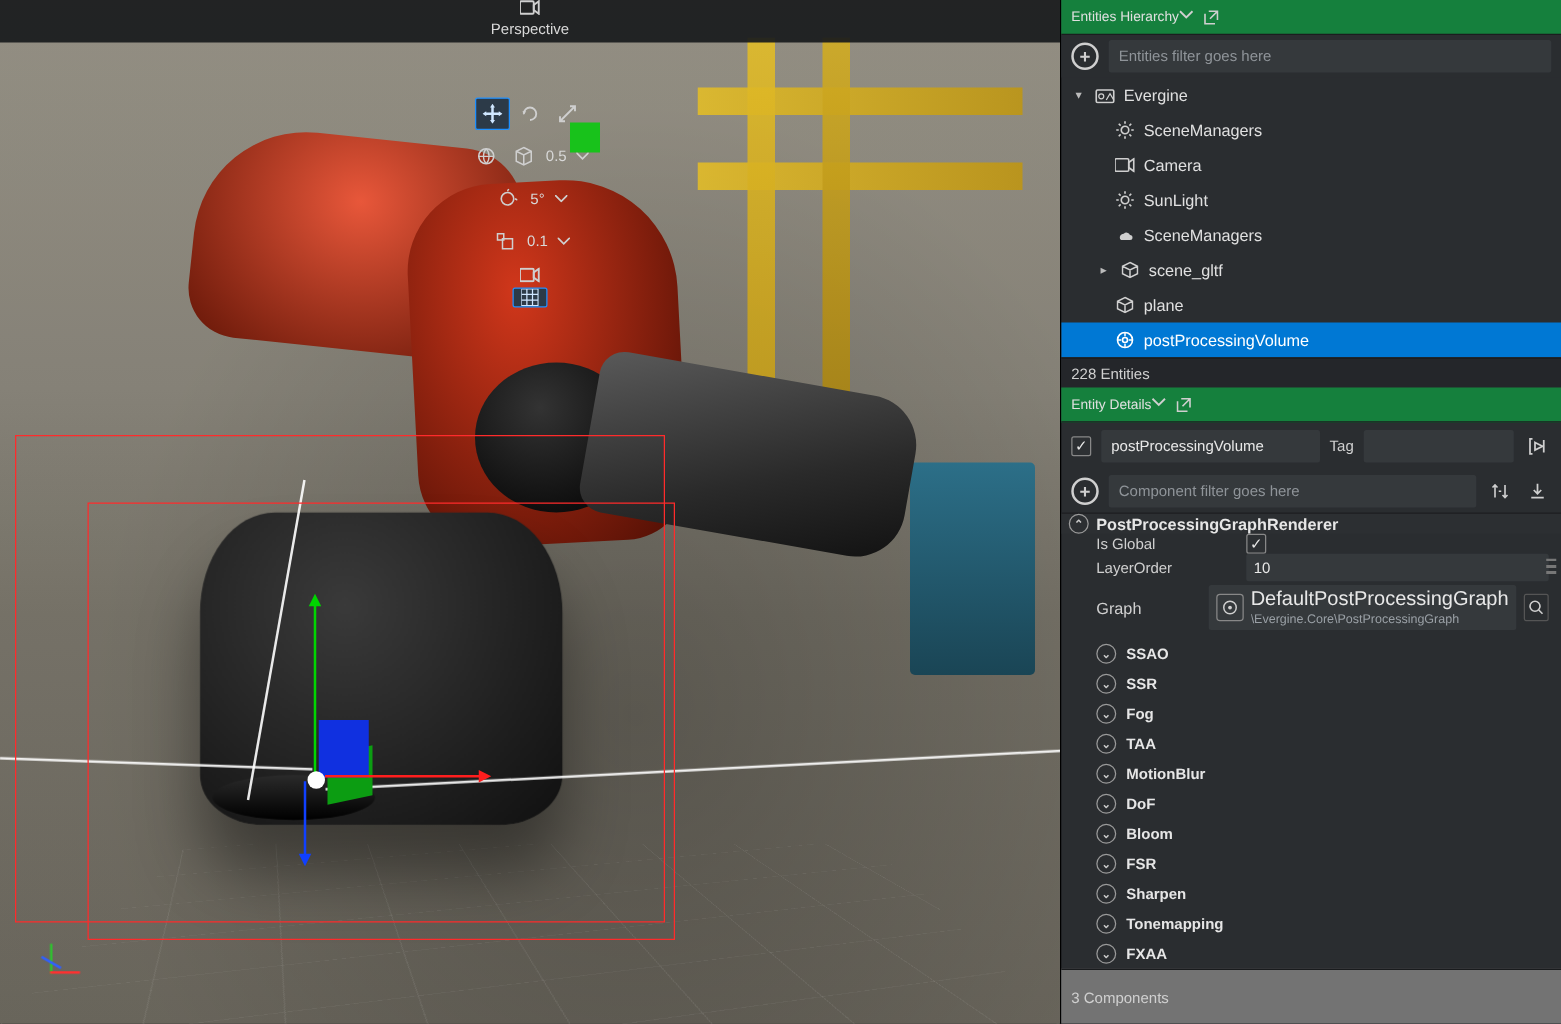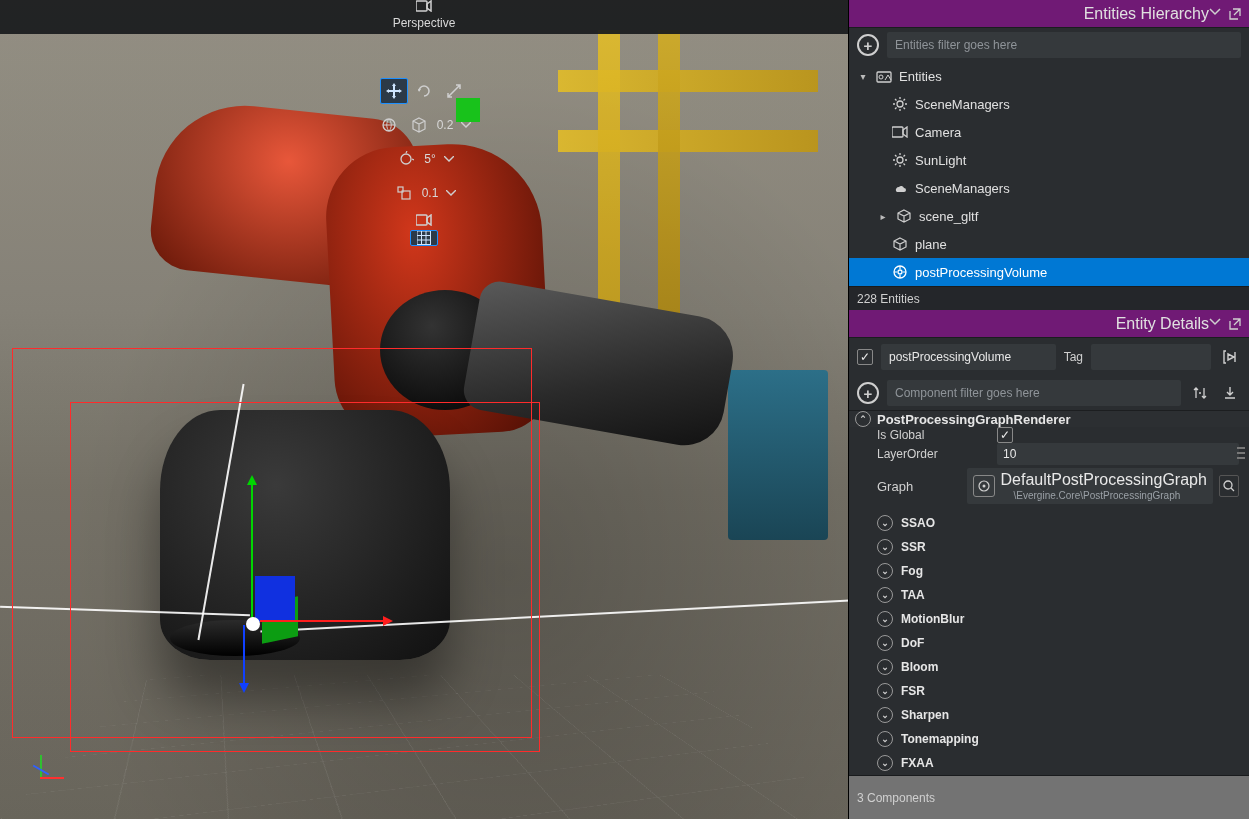--- a/index.html
+++ b/index.html
@@ -152,23 +152,23 @@
   .corner-axis .cz { position:absolute; left:2px; top:20px; width:18px; height:2px; background:#3060ff; transform:rotate(30deg);}
 
   
   .side-panels {
     width: 401px; height: 819px;
     display:flex; flex-direction:column;
     background:#2a2d30;
     border-left:1px solid #000;
   }
   .panel-header {
-    height:28px; background:#701a75;
-    display:flex; align-items:center; justify-content:flex-end;
-    padding:0 8px; font-size:16px; color:#e0e0e0;
+    height:28px; background:#15803d;
+    display:flex; align-items:center; justify-content:flex-start;
+    padding:0 8px; font-size:11px; color:#e0e0e0;
     border-bottom:1px solid #1b1d1f;
   }
   .hdr-icons { display:flex; gap:8px; color:#bcbcbc; }
   .hdr-icons svg, .row-icon svg { color:#cfcfcf; }
 
   .filter-row {
     display:flex; align-items:center; gap:8px;
     padding:4px 8px; background:#2a2d30;
   }
   .plus-btn {
@@ -243,21 +243,21 @@
   .graph-row {
     display:flex; align-items:center; gap:6px; padding:3px 10px 3px 28px;
   }
   .graph-box {
     flex:1; height:36px; background:#35393c; border-radius:2px;
     display:flex; align-items:center; gap:6px; padding:0 6px;
   }
   .graph-box .gicon{width:22px;height:22px;border:1px solid #888;border-radius:3px;display:flex;align-items:center;justify-content:center;}
   .graph-text { display:flex; flex-direction:column; line-height:1.2; overflow:hidden;}
   .graph-text .t1{font-size:16px;color:#e8e8e8;white-space:nowrap;}
-  .graph-text .t2{font-size:10px;color:#9aa0a6;white-space:nowrap;margin-left:13px;}
+  .graph-text .t2{font-size:10px;color:#9aa0a6;white-space:nowrap;}
   .search-btn { width:22px;height:22px;border:1px solid #555;border-radius:2px;display:flex;align-items:center;justify-content:center;}
 
   .effects {
     padding:4px 0;
   }
   .effect-row {
     display:flex; align-items:center; gap:8px;
     height:24px; padding-left:28px; font-size:12px; font-weight:bold; color:#e6e6e6;
   }
   .chev-circ {
@@ -343,21 +343,21 @@
         <svg width="16" height="16" viewBox="0 0 16 16">
             <circle cx="8" cy="8" r="6" fill="none" stroke="#cfcfcf" stroke-width="1.3"></circle>
             <path d="M2 8 H14 M8 2 C5 5 5 11 8 14 M8 2 C11 5 11 11 8 14" fill="none" stroke="#cfcfcf" stroke-width="1"></path>
           </svg>
       </div>
       <div class="vt-btn">
         <svg width="16" height="16" viewBox="0 0 16 16">
             <path d="M8 1 L14 4 L14 12 L8 15 L2 12 L2 4 Z M2 4 L8 7 L14 4 M8 7 V15" fill="none" stroke="#cfcfcf" stroke-width="1.2"></path>
           </svg>
       </div>
-      <span class="vt-value">0.2</span>
+      <span class="vt-value">0.5</span>
       <span class="vt-btn" style="width:14px">
         <svg width="10" height="6">
             <path d="M0 0 L5 5 L10 0" fill="none" stroke="#cfcfcf" stroke-width="1.4"></path>
           </svg>
       </span>
     </div>
 
     <div class="vt-sep"></div>
 
     <div class="vt-group">
@@ -434,21 +434,21 @@
   <div class="tree">
     <div class="tree-row">
       <span class="twisty">▾</span>
       <span class="row-icon">
         <svg width="16" height="14">
             <rect x="1" y="3" width="14" height="10" rx="1" fill="none" stroke="#cfcfcf" stroke-width="1.3"></rect>
             <circle cx="5" cy="8" r="2" fill="none" stroke="#cfcfcf"></circle>
             <path d="M9 11 L12 6 L15 11" fill="none" stroke="#cfcfcf"></path>
           </svg>
       </span>
-      <span>Entities</span>
+      <span>Evergine</span>
     </div>
 
     <div class="tree-row">
       <span class="indent" style="width:28px"></span>
       <span class="row-icon">
           <svg width="16" height="16">
             <circle cx="8" cy="8" r="3" fill="none" stroke="#cfcfcf" stroke-width="1.3"></circle>
             <path d="M8 1 V3 M8 13 V15 M1 8 H3 M13 8 H15 M3 3 L4.5 4.5 M11.5 11.5 L13 13 M3 13 L4.5 11.5 M11.5 4.5 L13 3" stroke="#cfcfcf" stroke-width="1.3"></path>
           </svg>
         </span>

